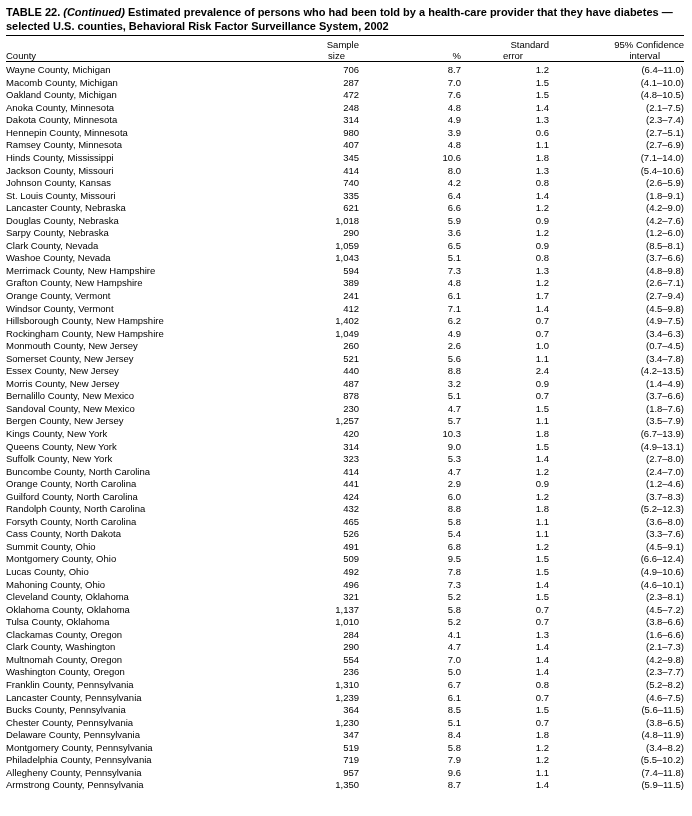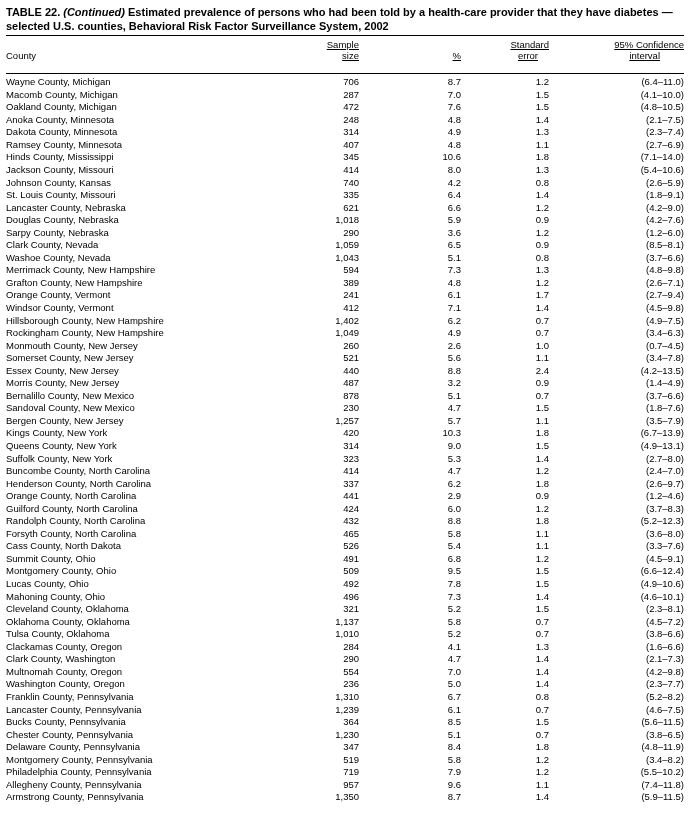--- a/index.html
+++ b/index.html
@@ -34,23 +34,23 @@
   col.c-sample { width: 68px; }
   col.c-pct    { width: 102px; }
   col.c-se     { width: 88px; }
   col.c-ci     { width: 135px; }
   thead td {
     font-size: 9.5px;
     line-height: 11px;
     vertical-align: bottom;
     padding: 0;
   }
-  thead tr.hdr2 td { border-bottom: 1px solid #000; padding-bottom: 12px; }
+  thead tr.hdr2 td { border-bottom: 1px solid #000; padding-bottom: 0; }
   thead tr.hdr1 td { padding-top: 3px; }
-  .hdr-right { text-align: right; text-decoration: underline; }
+  .hdr-right { text-align: right; }
   .hdr-stack {
     display: block;
     width: -moz-fit-content;
     width: fit-content;
     margin-left: auto;
     text-align: center;
   }
   .hdr-stack.left-lines { text-align: left; }
   tbody td {
     padding: 0;
@@ -91,25 +91,25 @@
         <td class="hdr-right">
           <span class="hdr-stack left-lines">Standard</span>
         </td>
         <td class="hdr-right">
           <span class="hdr-stack">95% Confidence</span>
         </td>
       </tr>
       <tr class="hdr2">
         <td>County</td>
         <td class="hdr-right">
-          <span class="hdr-stack" style="">size</span>
+          <span class="hdr-stack" style="margin-right:14px;">size</span>
         </td>
         <td class="hdr-right">%</td>
         <td class="hdr-right">
-          <span class="hdr-stack left-lines" style="margin-right:11px;">error</span>
+          <span class="hdr-stack left-lines" style="margin-right:26px;">error</span>
         </td>
         <td class="hdr-right">
           <span class="hdr-stack" style="margin-right:24px;">interval</span>
         </td>
       </tr>
     </thead>
     <tbody>
         <tr>
           <td>Wayne County, Michigan</td>
           <td class="num">706</td>
@@ -139,20 +139,27 @@
           <td class="num">(2.1–7.5)</td>
         </tr>
         <tr>
           <td>Dakota County, Minnesota</td>
           <td class="num">314</td>
           <td class="num">4.9</td>
           <td class="num">1.3</td>
           <td class="num">(2.3–7.4)</td>
         </tr>
         <tr>
+          <td>Hennepin County, Minnesota</td>
+          <td class="num">980</td>
+          <td class="num">3.9</td>
+          <td class="num">0.6</td>
+          <td class="num">(2.7–5.1)</td>
+        </tr>
+        <tr>
           <td>Ramsey County, Minnesota</td>
           <td class="num">407</td>
           <td class="num">4.8</td>
           <td class="num">1.1</td>
           <td class="num">(2.7–6.9)</td>
         </tr>
         <tr>
           <td>Hinds County, Mississippi</td>
           <td class="num">345</td>
           <td class="num">10.6</td>
@@ -326,27 +333,20 @@
           <td class="num">5.3</td>
           <td class="num">1.4</td>
           <td class="num">(2.7–8.0)</td>
         </tr>
         <tr>
           <td>Buncombe County, North Carolina</td>
           <td class="num">414</td>
           <td class="num">4.7</td>
           <td class="num">1.2</td>
           <td class="num">(2.4–7.0)</td>
-        </tr>
-        <tr>
-          <td>Henderson County, North Carolina</td>
-          <td class="num">337</td>
-          <td class="num">6.2</td>
-          <td class="num">1.8</td>
-          <td class="num">(2.6–9.7)</td>
         </tr>
         <tr>
           <td>Orange County, North Carolina</td>
           <td class="num">441</td>
           <td class="num">2.9</td>
           <td class="num">0.9</td>
           <td class="num">(1.2–4.6)</td>
         </tr>
         <tr>
           <td>Guilford County, North Carolina</td>

